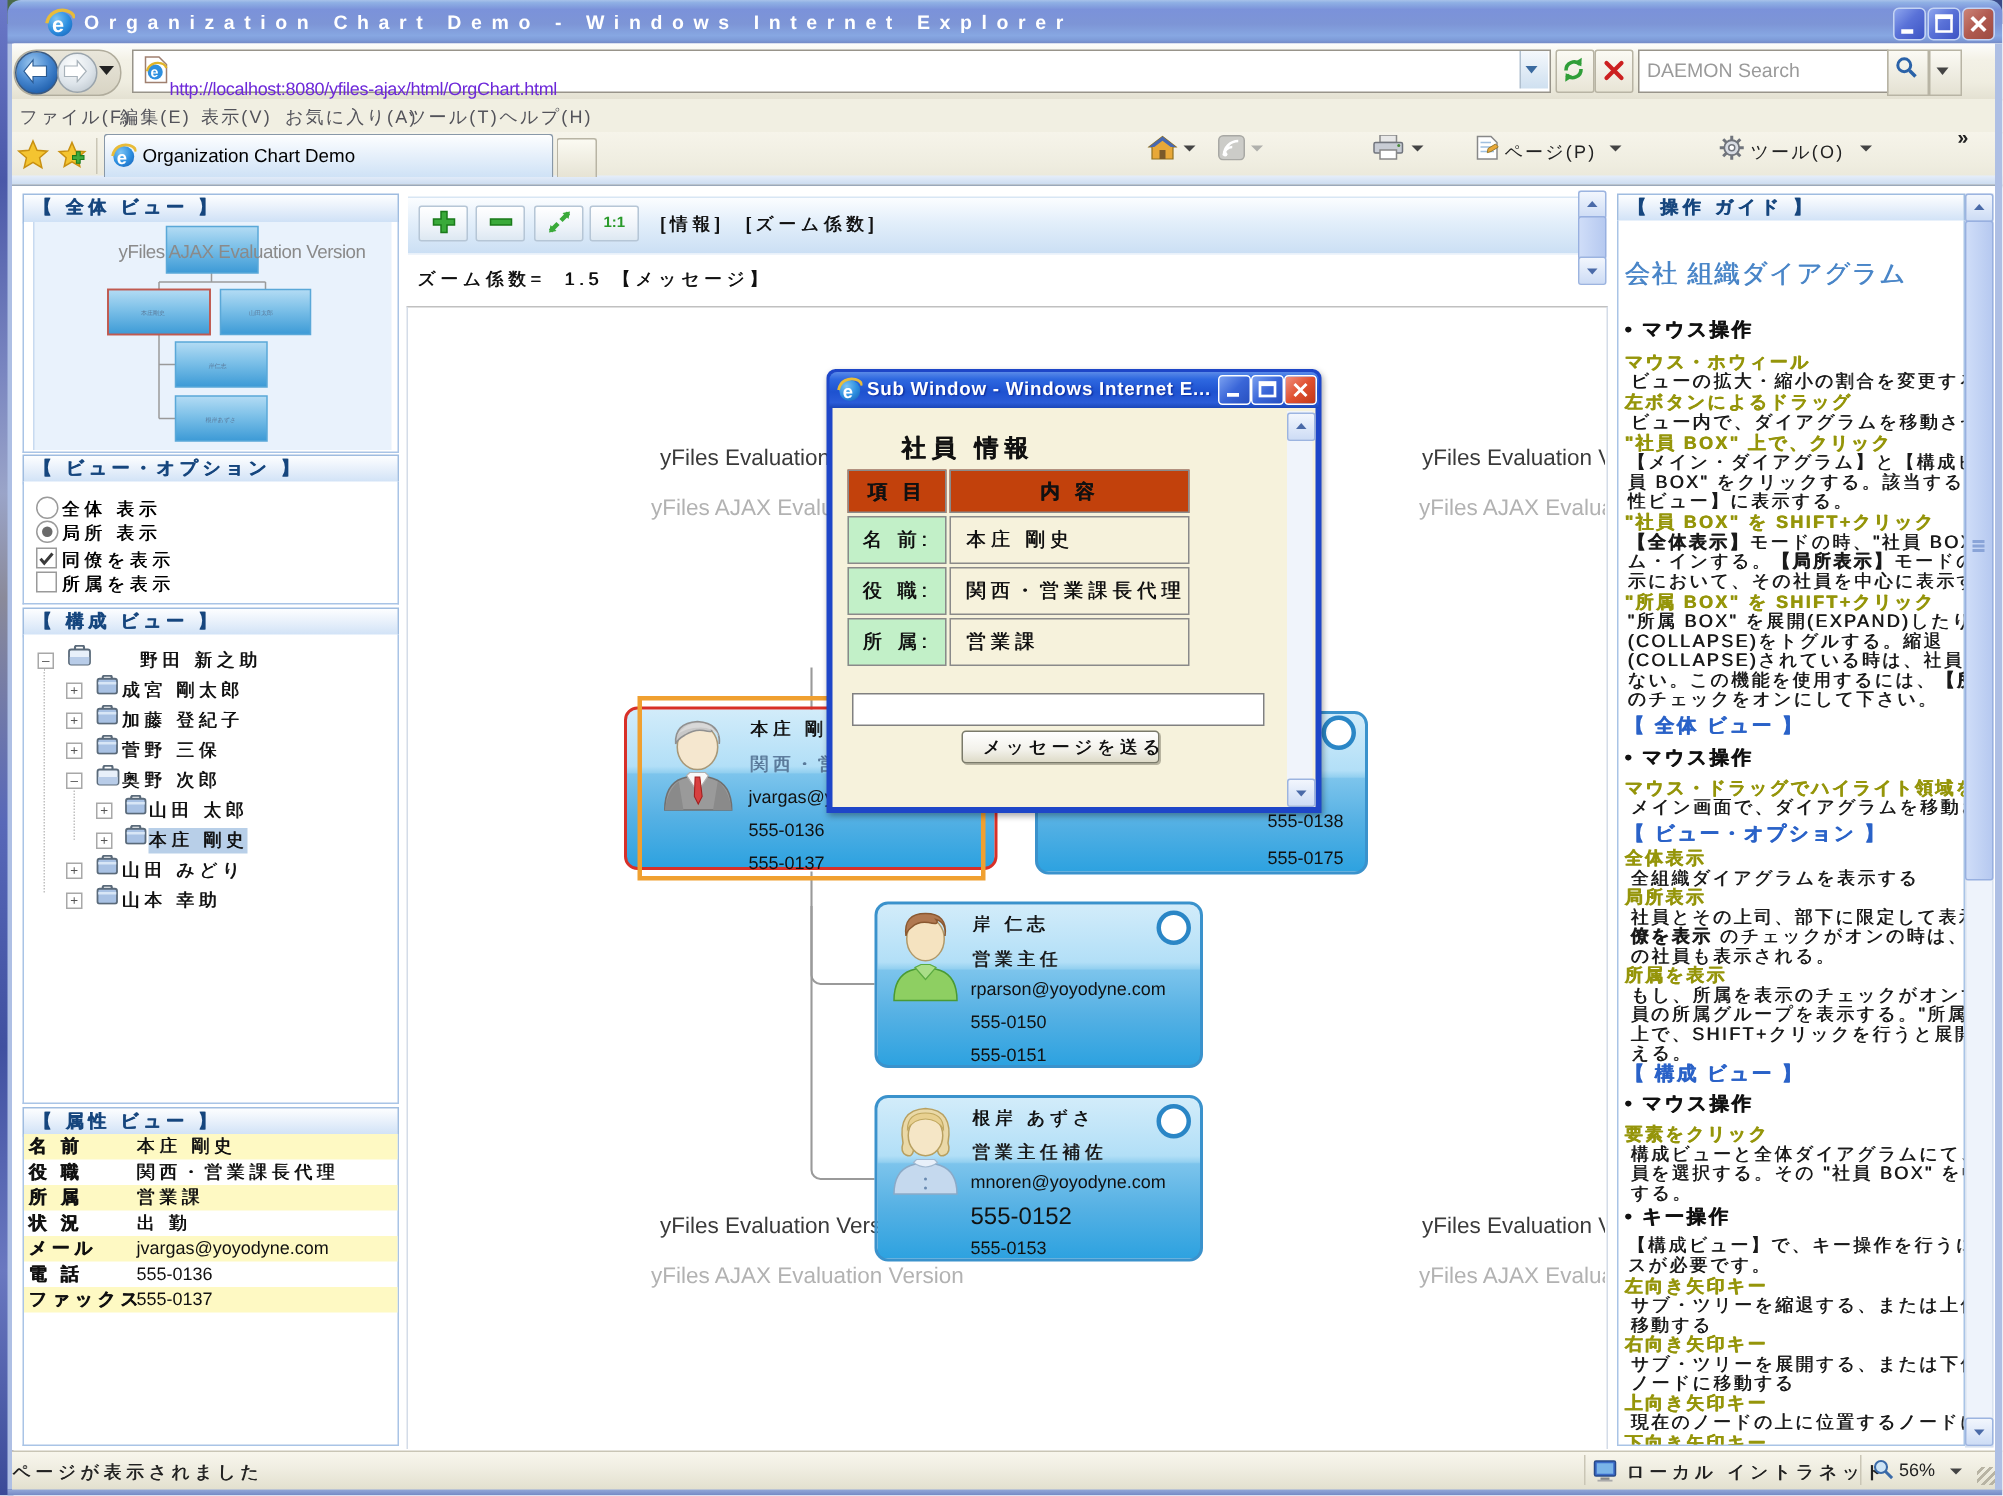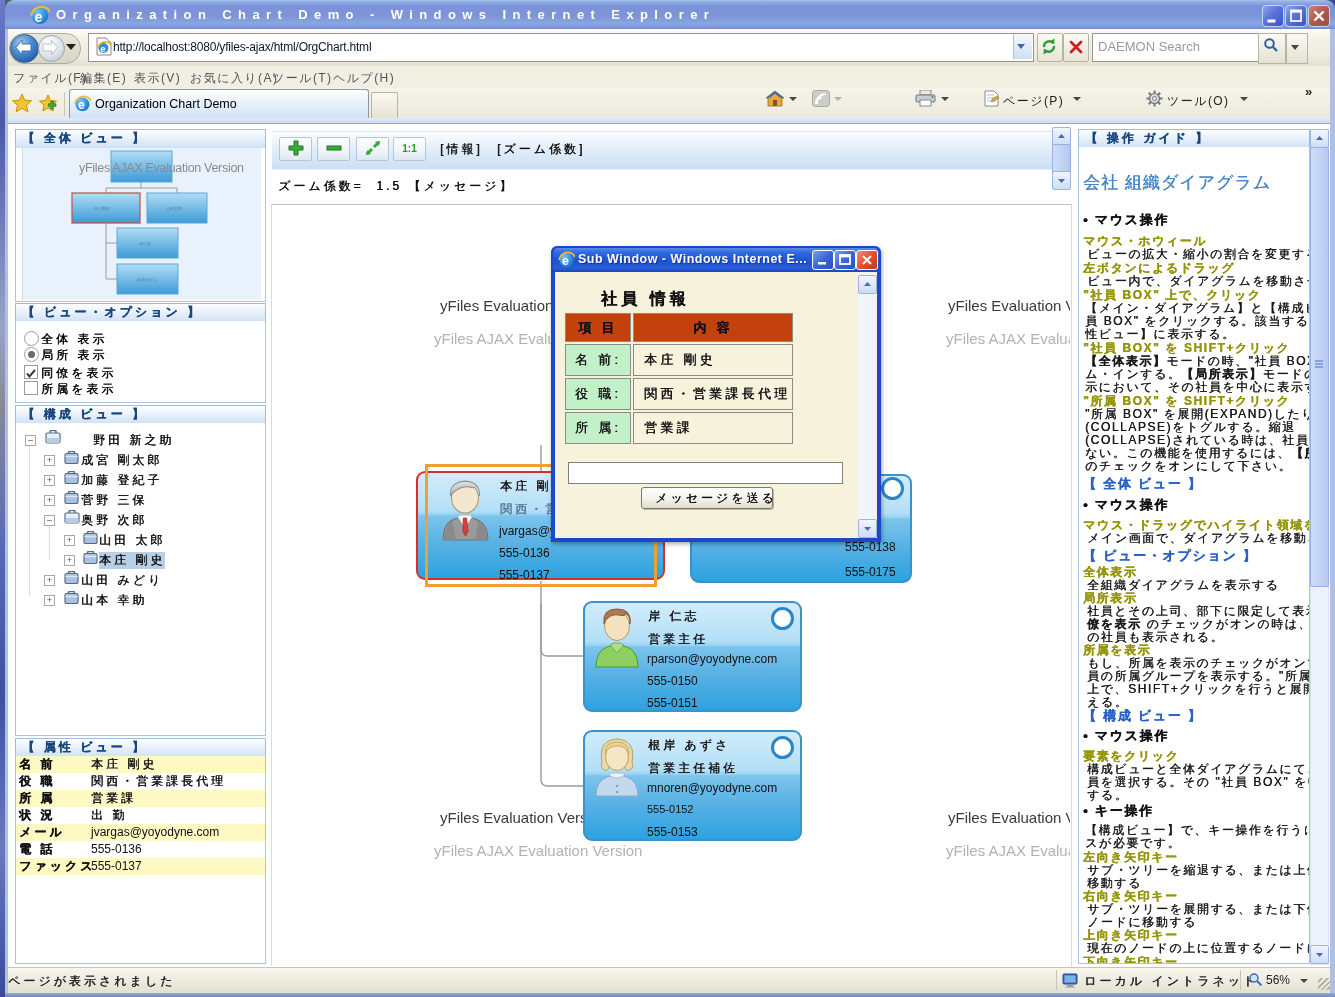--- a/index.html
+++ b/index.html
@@ -92,21 +92,21 @@
     </svg></div>
 <div class="abs" style="left:66px;top:44px;width:0;height:0;border-left:5px solid transparent;border-right:5px solid transparent;border-top:6px solid #222;"></div>
 
 <div class="abs" style="left:88px;top:33px;width:944px;height:27px;background:#fff;border:1px solid #98948a;"></div>
 <div class="abs" style="left:96px;top:37px;width:16px;height:19px;"><svg width="16" height="19" viewBox="0 0 16 19">
       <path d="M1 1h9l5 5v12H1z" fill="#fff" stroke="#a08070"></path>
       <circle cx="7.5" cy="11" r="5" fill="#2d8fe0"></circle>
       <text x="4.3" y="14.5" font-size="9.5" font-weight="bold" fill="#fff" font-family="Liberation Sans">e</text>
       <path d="M2 10.5 C3 6 7.5 4.2 11.5 5.2 C13.3 5.7 14.6 7 14.8 8.4" fill="none" stroke="#e0b42a" stroke-width="1.6"></path>
     </svg></div>
-<div class="abs" style="left:113px;top:40px;font-size:12px;letter-spacing:-0.2px;color:#0f172a;">http://localhost:8080/yfiles-ajax/html/OrgChart.html</div>
+<div class="abs" style="left:113px;top:52px;font-size:12px;letter-spacing:-0.2px;color:#6d28d9;">http://localhost:8080/yfiles-ajax/html/OrgChart.html</div>
 <div class="abs" style="left:1013px;top:34px;width:18px;height:25px;background:linear-gradient(180deg,#f4f8fc,#cfe0f0);border-left:1px solid #b0c0d0;"></div>
 <div class="abs" style="left:1017px;top:44px;width:0;height:0;border-left:4px solid transparent;border-right:4px solid transparent;border-top:5px solid #3a6aa0;"></div>
 
 <div class="abs" style="left:1037px;top:33px;width:24px;height:27px;background:linear-gradient(180deg,#fbfaf4,#e8e5d6);border:1px solid #b8b4a4;border-radius:2px;"></div>
 <div class="abs" style="left:1040px;top:36px;width:18px;height:20px;"><svg width="18" height="20" viewBox="0 0 18 20">
       <path d="M4 11 a5.5 5.5 0 0 1 9.5-4" fill="none" stroke="#2f9e38" stroke-width="2.4"></path>
       <path d="M14.5 2.5 L14.2 8.2 9 6 Z" fill="#2f9e38"></path>
       <path d="M14 10 a5.5 5.5 0 0 1 -9.5 4" fill="none" stroke="#2f9e38" stroke-width="2.4"></path>
       <path d="M3.5 18.5 L3.8 12.8 9 15 Z" fill="#2f9e38"></path>
     </svg></div>
@@ -433,21 +433,21 @@
 <path d="M13 19 Q13 8 25 8 Q37 8 37 19 Q33 12 25 12 Q17 12 13 19 Z" fill="#e8d090" stroke="#c0a860" stroke-width=".8"></path>
 <path d="M4 62 Q4 47 15 43 L25 40 35 43 Q46 47 46 62 Z" fill="#c5d9ee" stroke="#8aaac8" stroke-width="1"></path>
 <path d="M17 41 Q25 47 33 41 L31 39 H19 Z" fill="#e8f0fa" stroke="#a0b8d0" stroke-width=".8"></path>
 <circle cx="25" cy="52" r="1" fill="#6a8ab0"></circle>
       <circle cx="25" cy="58" r="1" fill="#6a8ab0"></circle>
 </svg></div>
 <div class="abs ring" style="left:771px;top:736px;"></div>
 <div class="abs jp" style="left:648px;top:737px;font-size:12px;color:#111;">根岸 あずさ</div>
 <div class="abs jp" style="left:648px;top:760px;font-size:12px;color:#1a1a1a;">営業主任補佐</div>
 <div class="abs" style="left:647px;top:781px;font-size:12px;color:#111;">mnoren@yoyodyne.com</div>
-<div class="abs" style="left:647px;top:803px;font-size:11px;color:#111;">555-0152</div>
+<div class="abs" style="left:647px;top:803px;font-size:16px;color:#111;">555-0152</div>
 <div class="abs" style="left:647px;top:825px;font-size:12px;color:#111;">555-0153</div>
 
 <div class="abs" id="popup" style="left:551px;top:246px;width:330px;height:296px;border-radius:6px 6px 0 0;background:#1e46c8;box-shadow:1px 2px 4px rgba(0,0,0,.35);"></div>
 <div class="abs" id="poptitle" style="left:553px;top:248px;width:326px;height:24px;border-radius:5px 5px 0 0;background:linear-gradient(180deg,#5a8ae8 0%,#2e68e0 20%,#1e52d0 55%,#2a5cd8 85%,#1a46b8 100%);"></div>
 <div class="abs" style="left:558px;top:251px;width:17px;height:17px;"><svg width="17" height="17" viewBox="0 0 20 20">
       <defs>
         <radialGradient id="eg17" cx="0.35" cy="0.3" r="0.9">
           <stop offset="0" stop-color="#7cc4f4"></stop>
           <stop offset="0.55" stop-color="#2d8fe0"></stop>
           <stop offset="1" stop-color="#1762b8"></stop>

